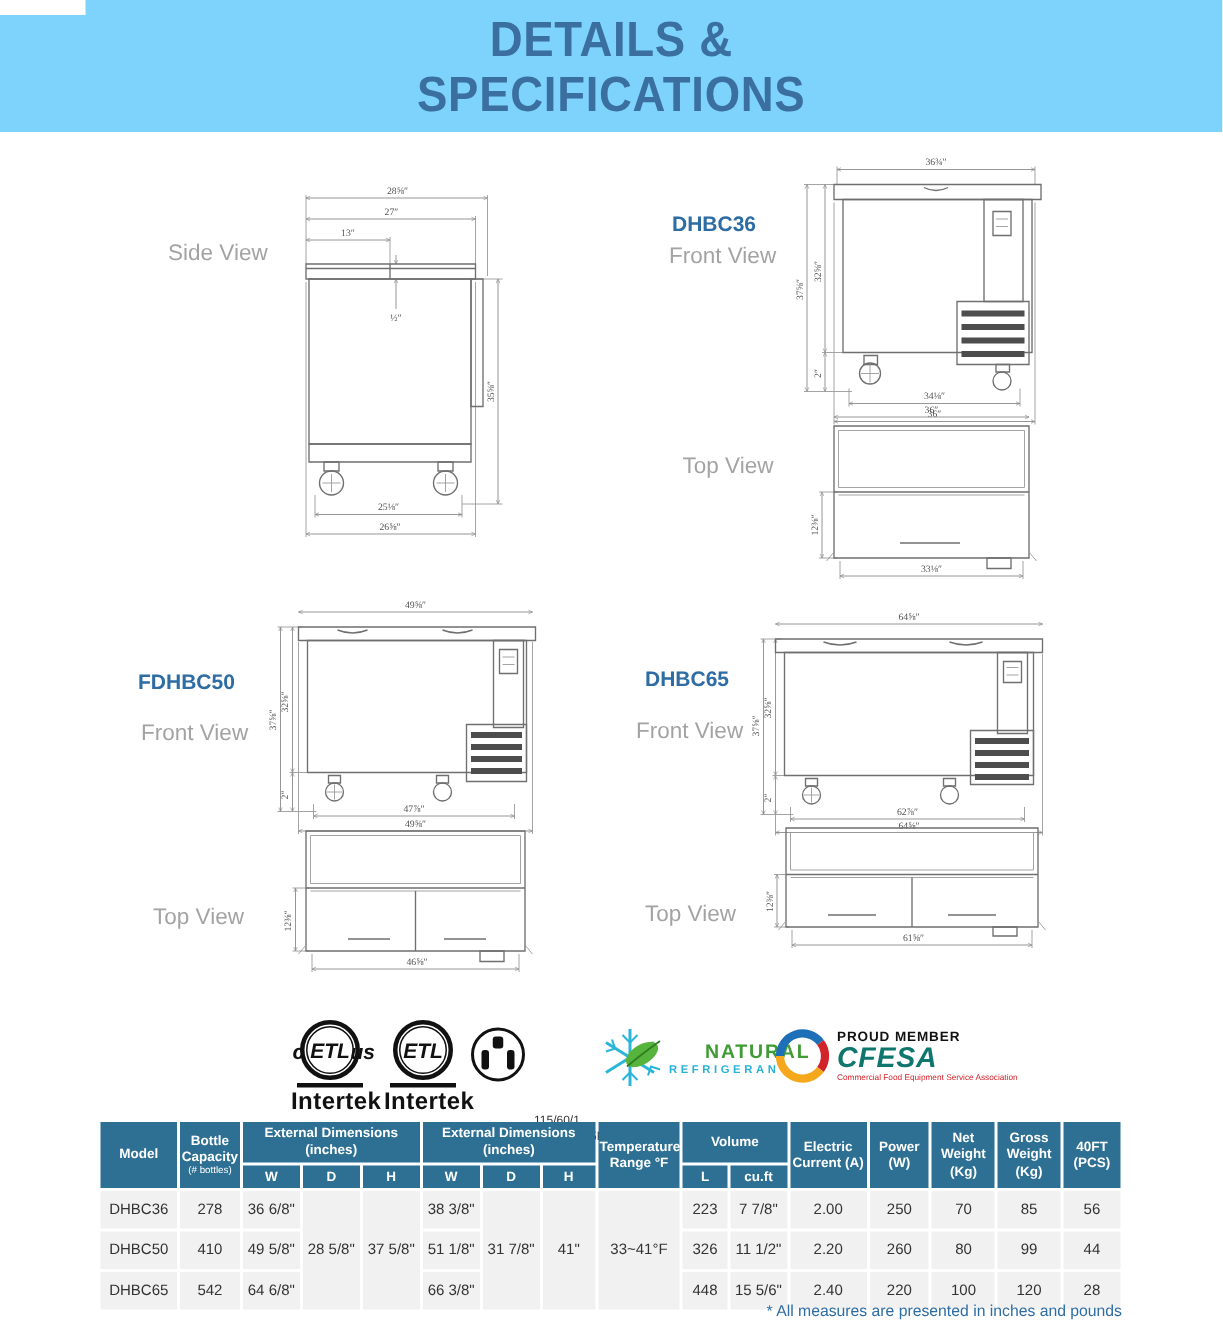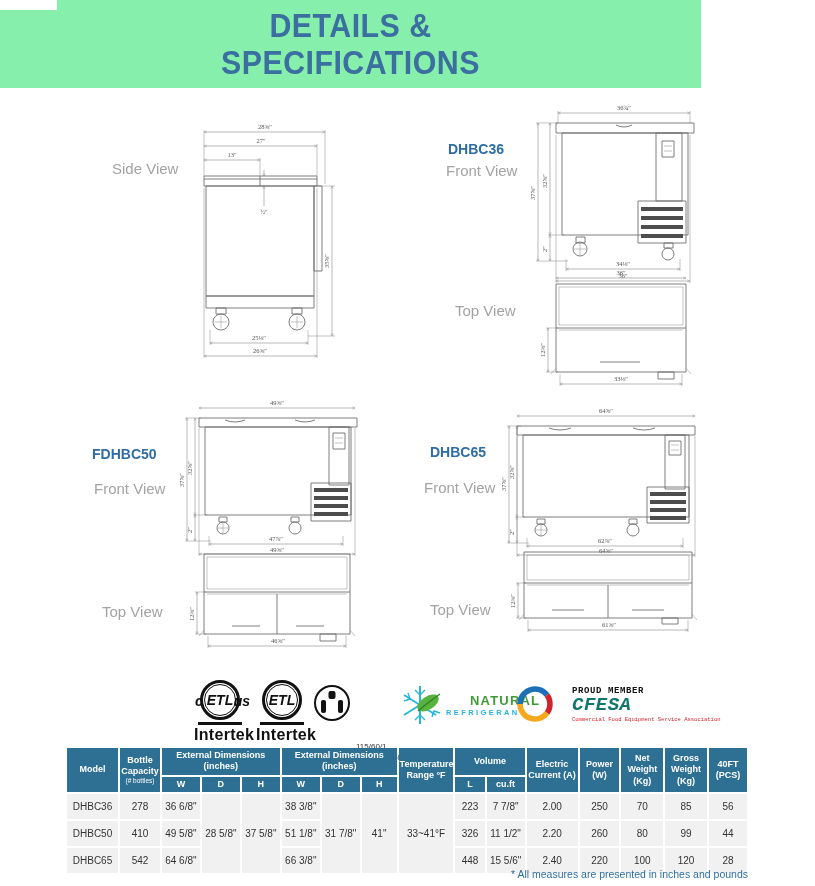--- a/index.html
+++ b/index.html
@@ -1,20 +1,20 @@
 <!DOCTYPE html>
 <html><head>
 <meta charset="utf-8">
 <style>
   * { margin:0; padding:0; box-sizing:border-box; }
   body { font-family:"Liberation Sans", sans-serif; background:#fff; }
   #page { position:relative; width:815px; height:886px; background:#fff; overflow:hidden; }
 
   
-  .hdr { position:absolute; left:0; top:0; width:701px; height:88px; background:#86efac; }
+  .hdr { position:absolute; left:0; top:0; width:815px; height:88px; background:#7dd3fc; }
   .hdr-notch { position:absolute; left:0; top:0; width:57px; height:10px; background:#fff; }
   .hdr-title { position:absolute; left:0; top:8px; width:100%; text-align:center;
     color:#3a6f9f; font-size:33px; font-weight:700; line-height:1.12; letter-spacing:.5px;
     transform:scaleX(.92); }
 
   
   .view-label { position:absolute; color:#a3a3a3; font-size:15px; }
   .model-label { position:absolute; color:#2d6da4; font-size:14px; font-weight:700; }
 
   svg.draw { position:absolute; overflow:visible; }
@@ -436,21 +436,21 @@
       <div class="nat-text2">REFRIGERANT</div>
     </div>
   </div>
 
   <div class="cert" style="left:514px; top:683px; display:flex; align-items:center;">
     <svg width="42" height="42" viewBox="0 0 42 42">
       <path d="M6,21 A15,15 0 0 1 33,12" stroke="#1d70b7" stroke-width="5.5" fill="none"></path>
       <path d="M33,12 A15,15 0 0 1 33,30" stroke="#d2232a" stroke-width="5.5" fill="none"></path>
       <path d="M33,30 A15,15 0 0 1 6,21" stroke="#f5a81c" stroke-width="5.5" fill="none"></path>
     </svg>
-    <div style="margin-left:16px;font-family:Liberation Mono, monospace;">
+    <div style="margin-left:2px;">
       <div class="cfesa-l1">PROUD MEMBER</div>
       <div class="cfesa-l2">CFESA</div>
       <div class="cfesa-l3">Commercial Food Equipment Service Association</div>
     </div>
   </div>
 
   <table class="spec">
     <colgroup>
       <col style="width:8.2%">
         <col style="width:6.4%">

